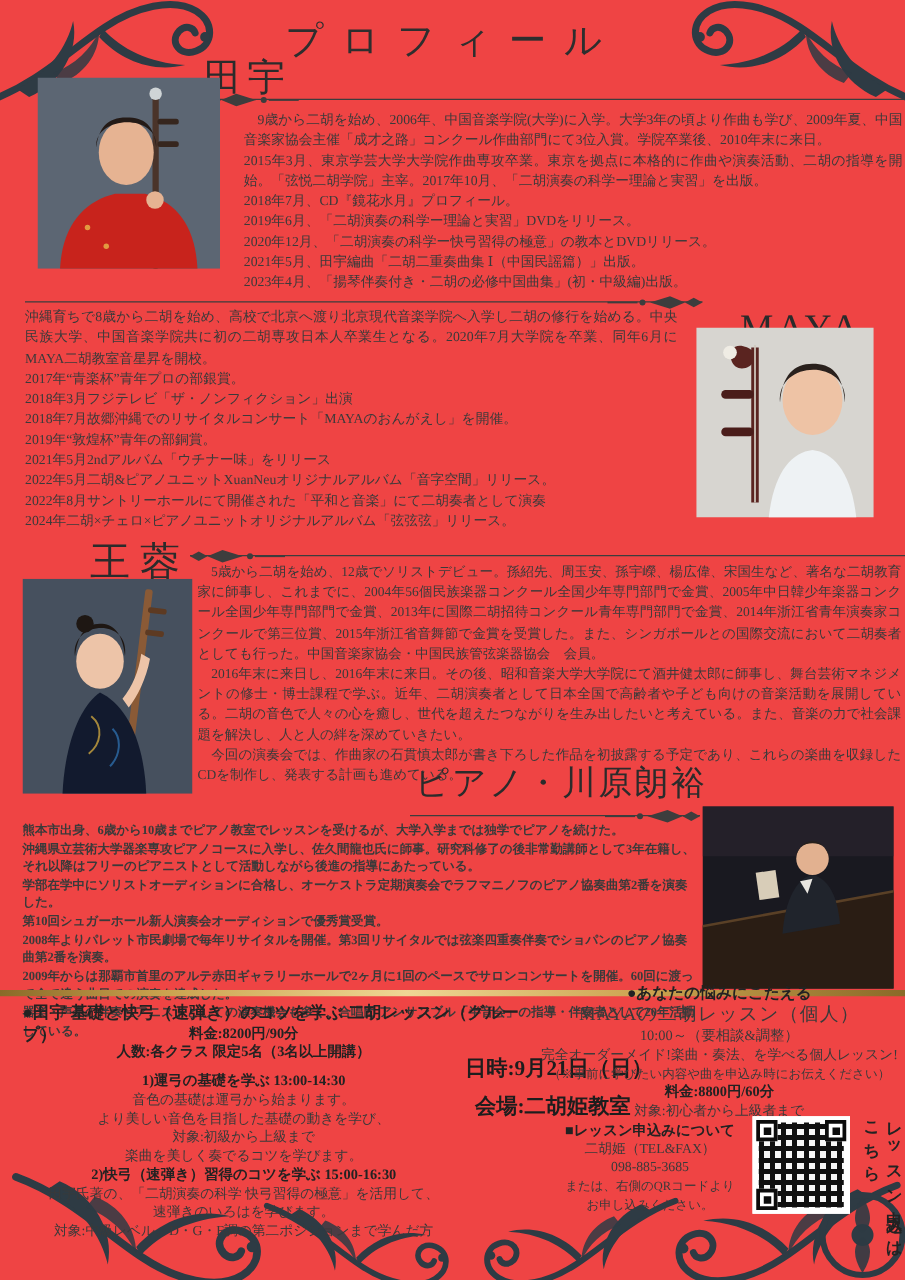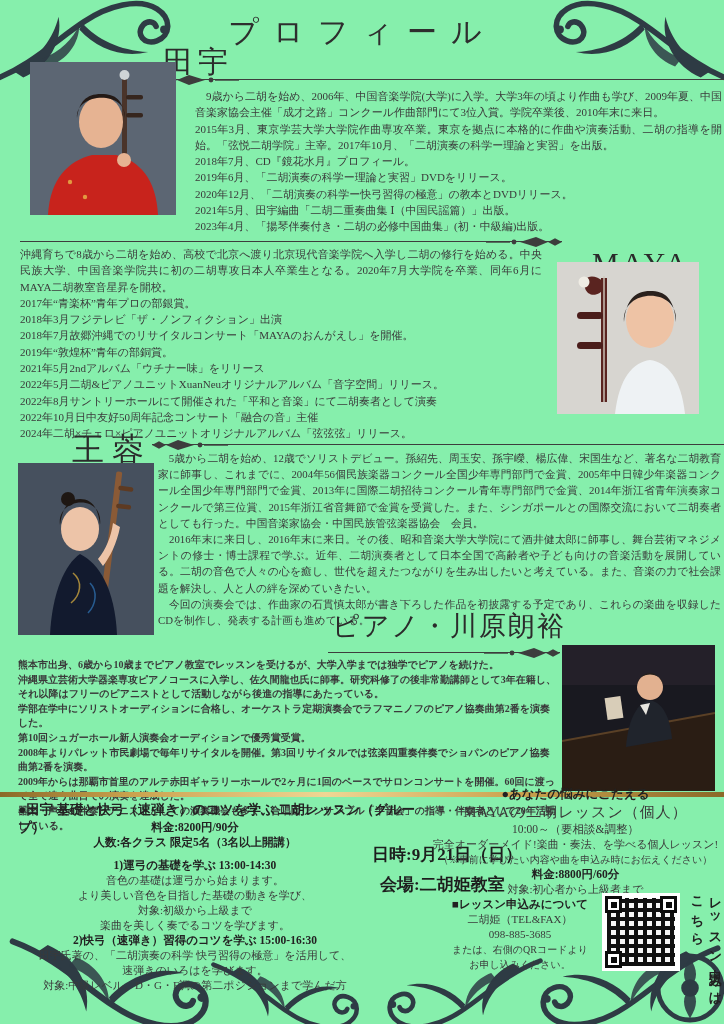--- a/index.html
+++ b/index.html
@@ -1,18 +1,18 @@
 <!DOCTYPE html>
 <html><head>
 <meta charset="utf-8">
 <style>
   html,body{margin:0;padding:0;}
   .page{
     position:relative; width:724px; height:1024px; overflow:hidden;
-    background:#86efac; color:#3a3a3a;
+    background:#ef4444; color:#3a3a3a;
     font-family:"Liberation Serif","DejaVu Serif",serif;
   }
   .abs{position:absolute;}
   
   .title{
     width:724px; text-align:center; top:12px; left:0;
     font-size:30px; letter-spacing:14px; color:#2e2e2e;
   }
   .pname{color:#2b2b2b; white-space:nowrap;}
   .bodytext{font-size:11px; line-height:16.3px; text-align:justify;}
@@ -156,21 +156,20 @@
 
   <div class="abs bodytext" style="left:20px;top:246px;width:522px;">
     <p>沖縄育ちで8歳から二胡を始め、高校で北京へ渡り北京現代音楽学院へ入学し二胡の修行を始める。中央民族大学、中国音楽学院共に初の二胡専攻日本人卒業生となる。2020年7月大学院を卒業、同年6月にMAYA二胡教室音星昇を開校。</p>
     <p>2017年“青楽杯”青年プロの部銀賞。</p>
     <p>2018年3月フジテレビ「ザ・ノンフィクション」出演</p>
     <p>2018年7月故郷沖縄でのリサイタルコンサート「MAYAのおんがえし」を開催。</p>
     <p>2019年“敦煌杯”青年の部銅賞。</p>
     <p>2021年5月2ndアルバム「ウチナー味」をリリース</p>
     <p>2022年5月二胡&amp;ピアノユニットXuanNeuオリジナルアルバム「音字空間」リリース。</p>
     <p>2022年8月サントリーホールにて開催された「平和と音楽」にて二胡奏者として演奏</p>
-    <p>2022年10月日中友好50周年記念コンサート「融合の音」主催</p>
     <p>2024年二胡×チェロ×ピアノユニットオリジナルアルバム「弦弦弦」リリース。</p>
   </div>
 
   <div class="abs pname" style="left:72px;top:428px;font-size:32px;letter-spacing:8px;">王蓉</div>
 
   <div class="abs rule" style="left:152px;top:444px;width:572px;">
     <svg class="orn" style="left:-2px" width="80" height="14" viewBox="0 0 80 14">
         <use href="#orn-left"></use>
       </svg>
   </div>

